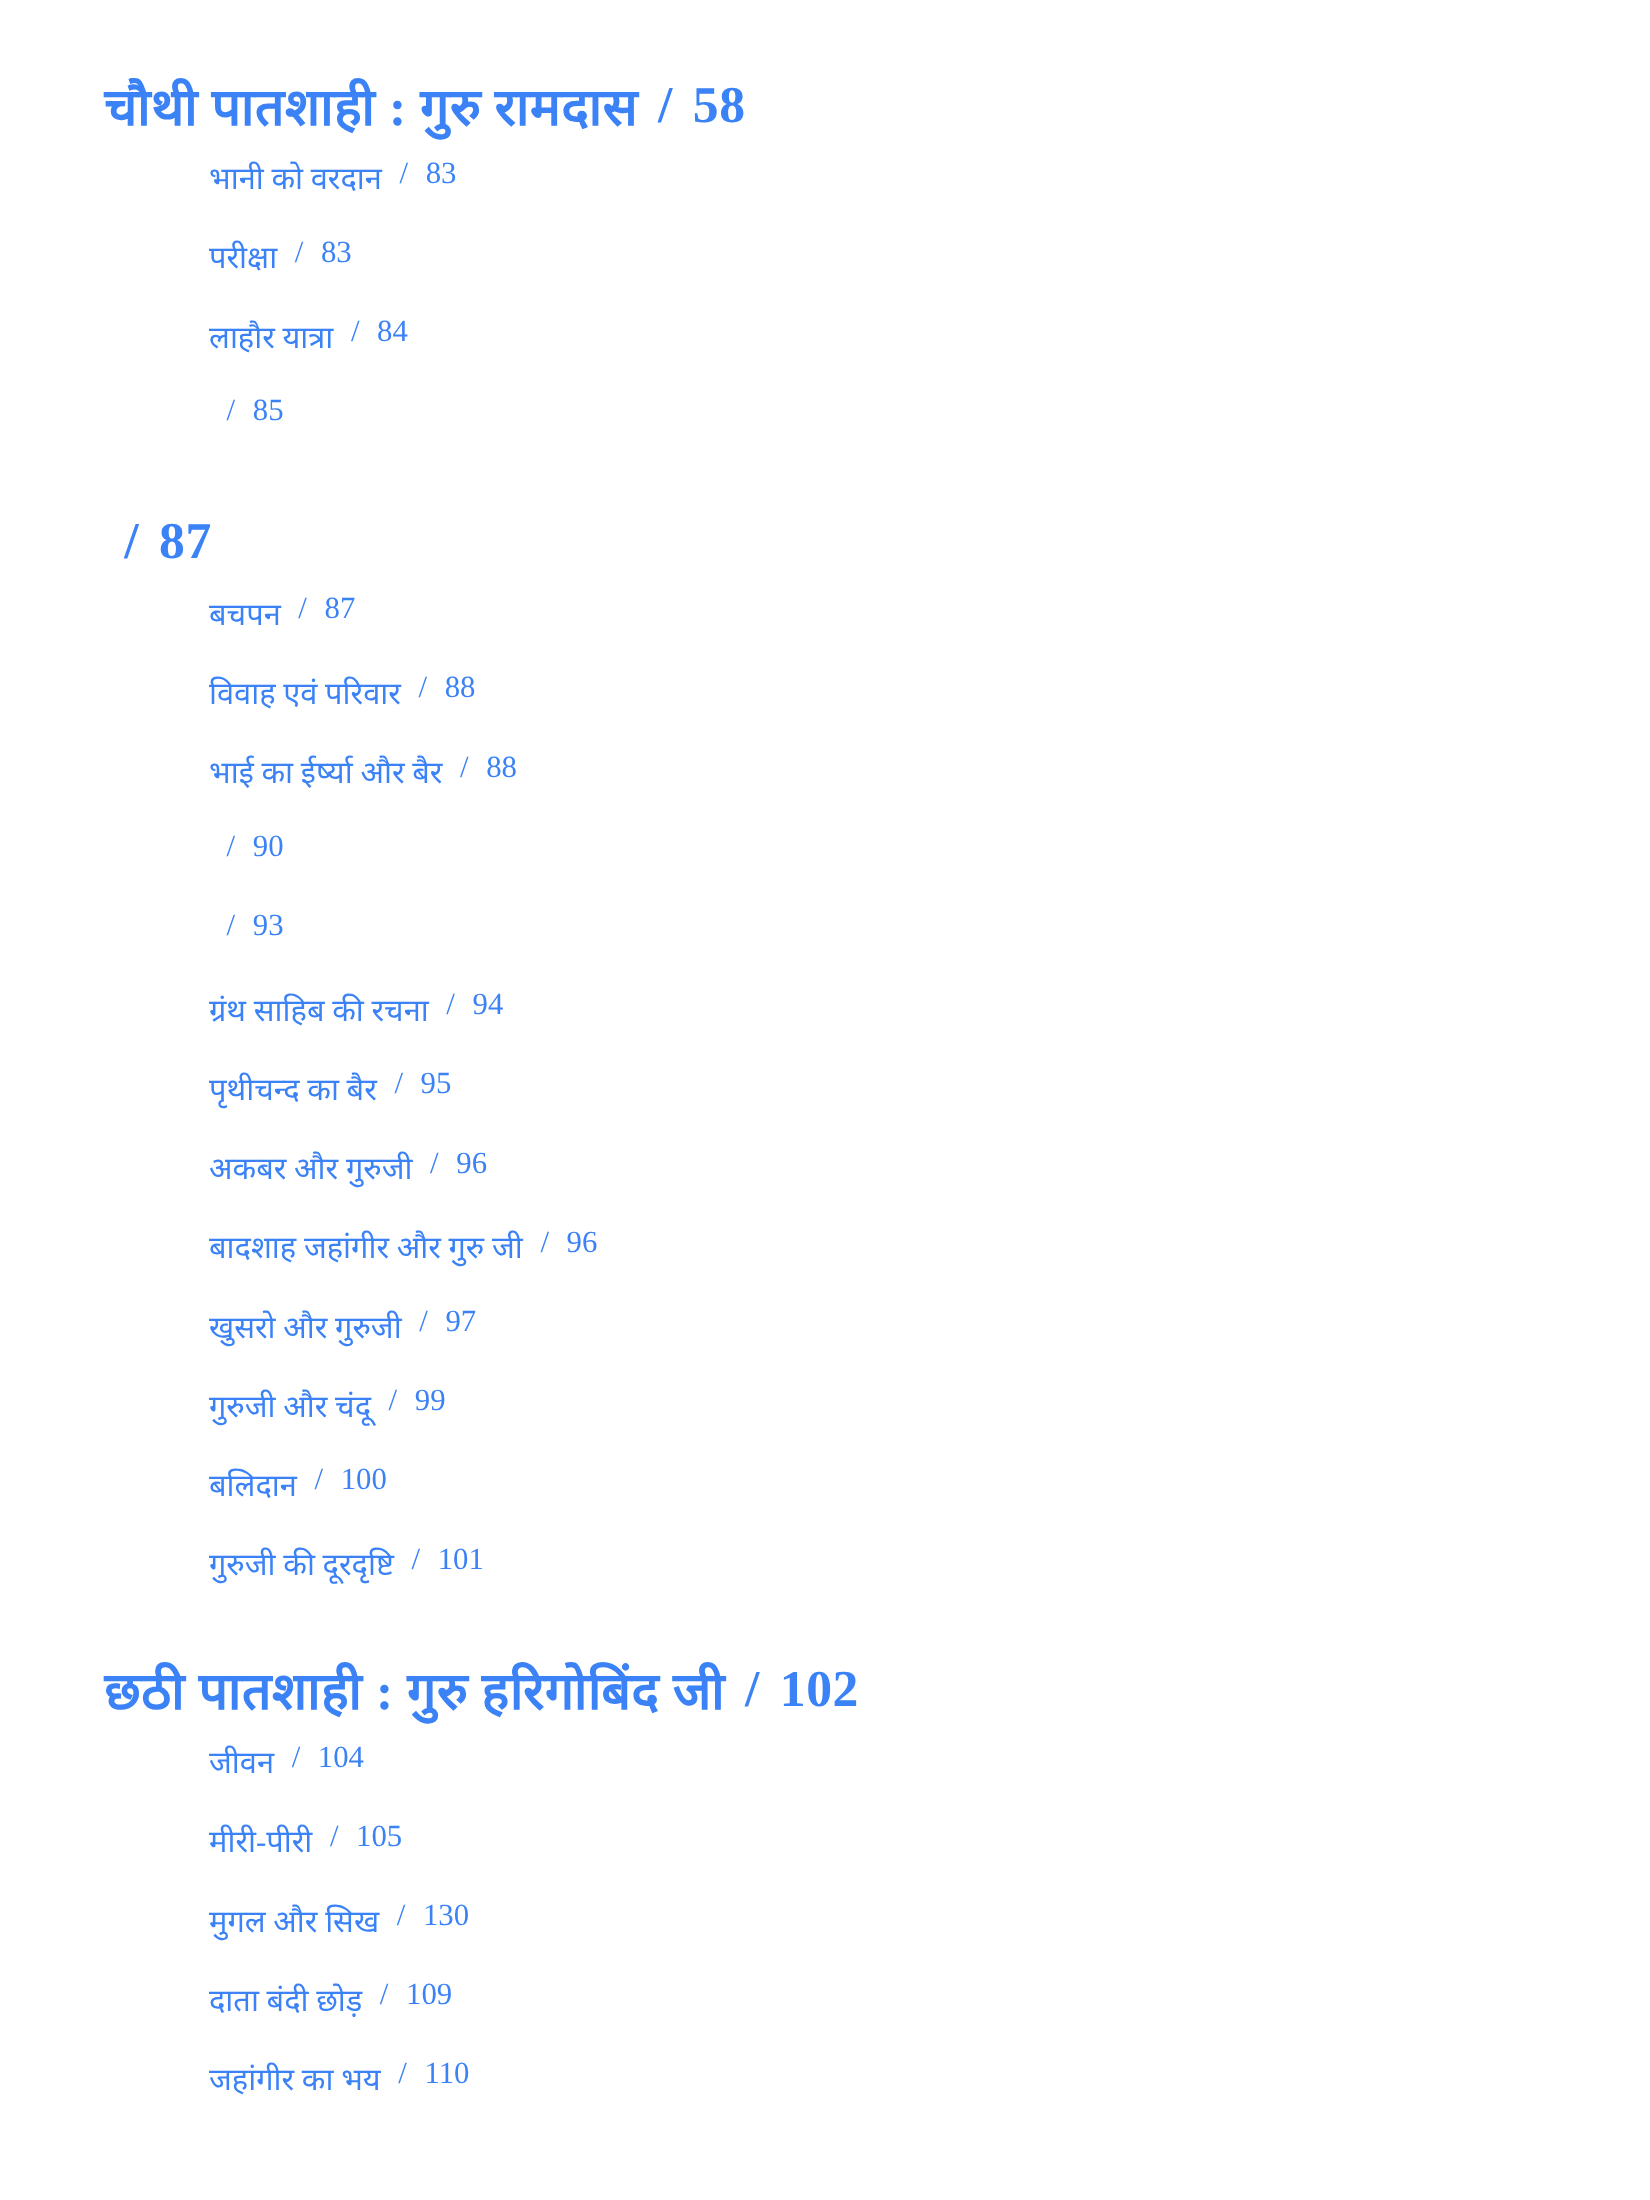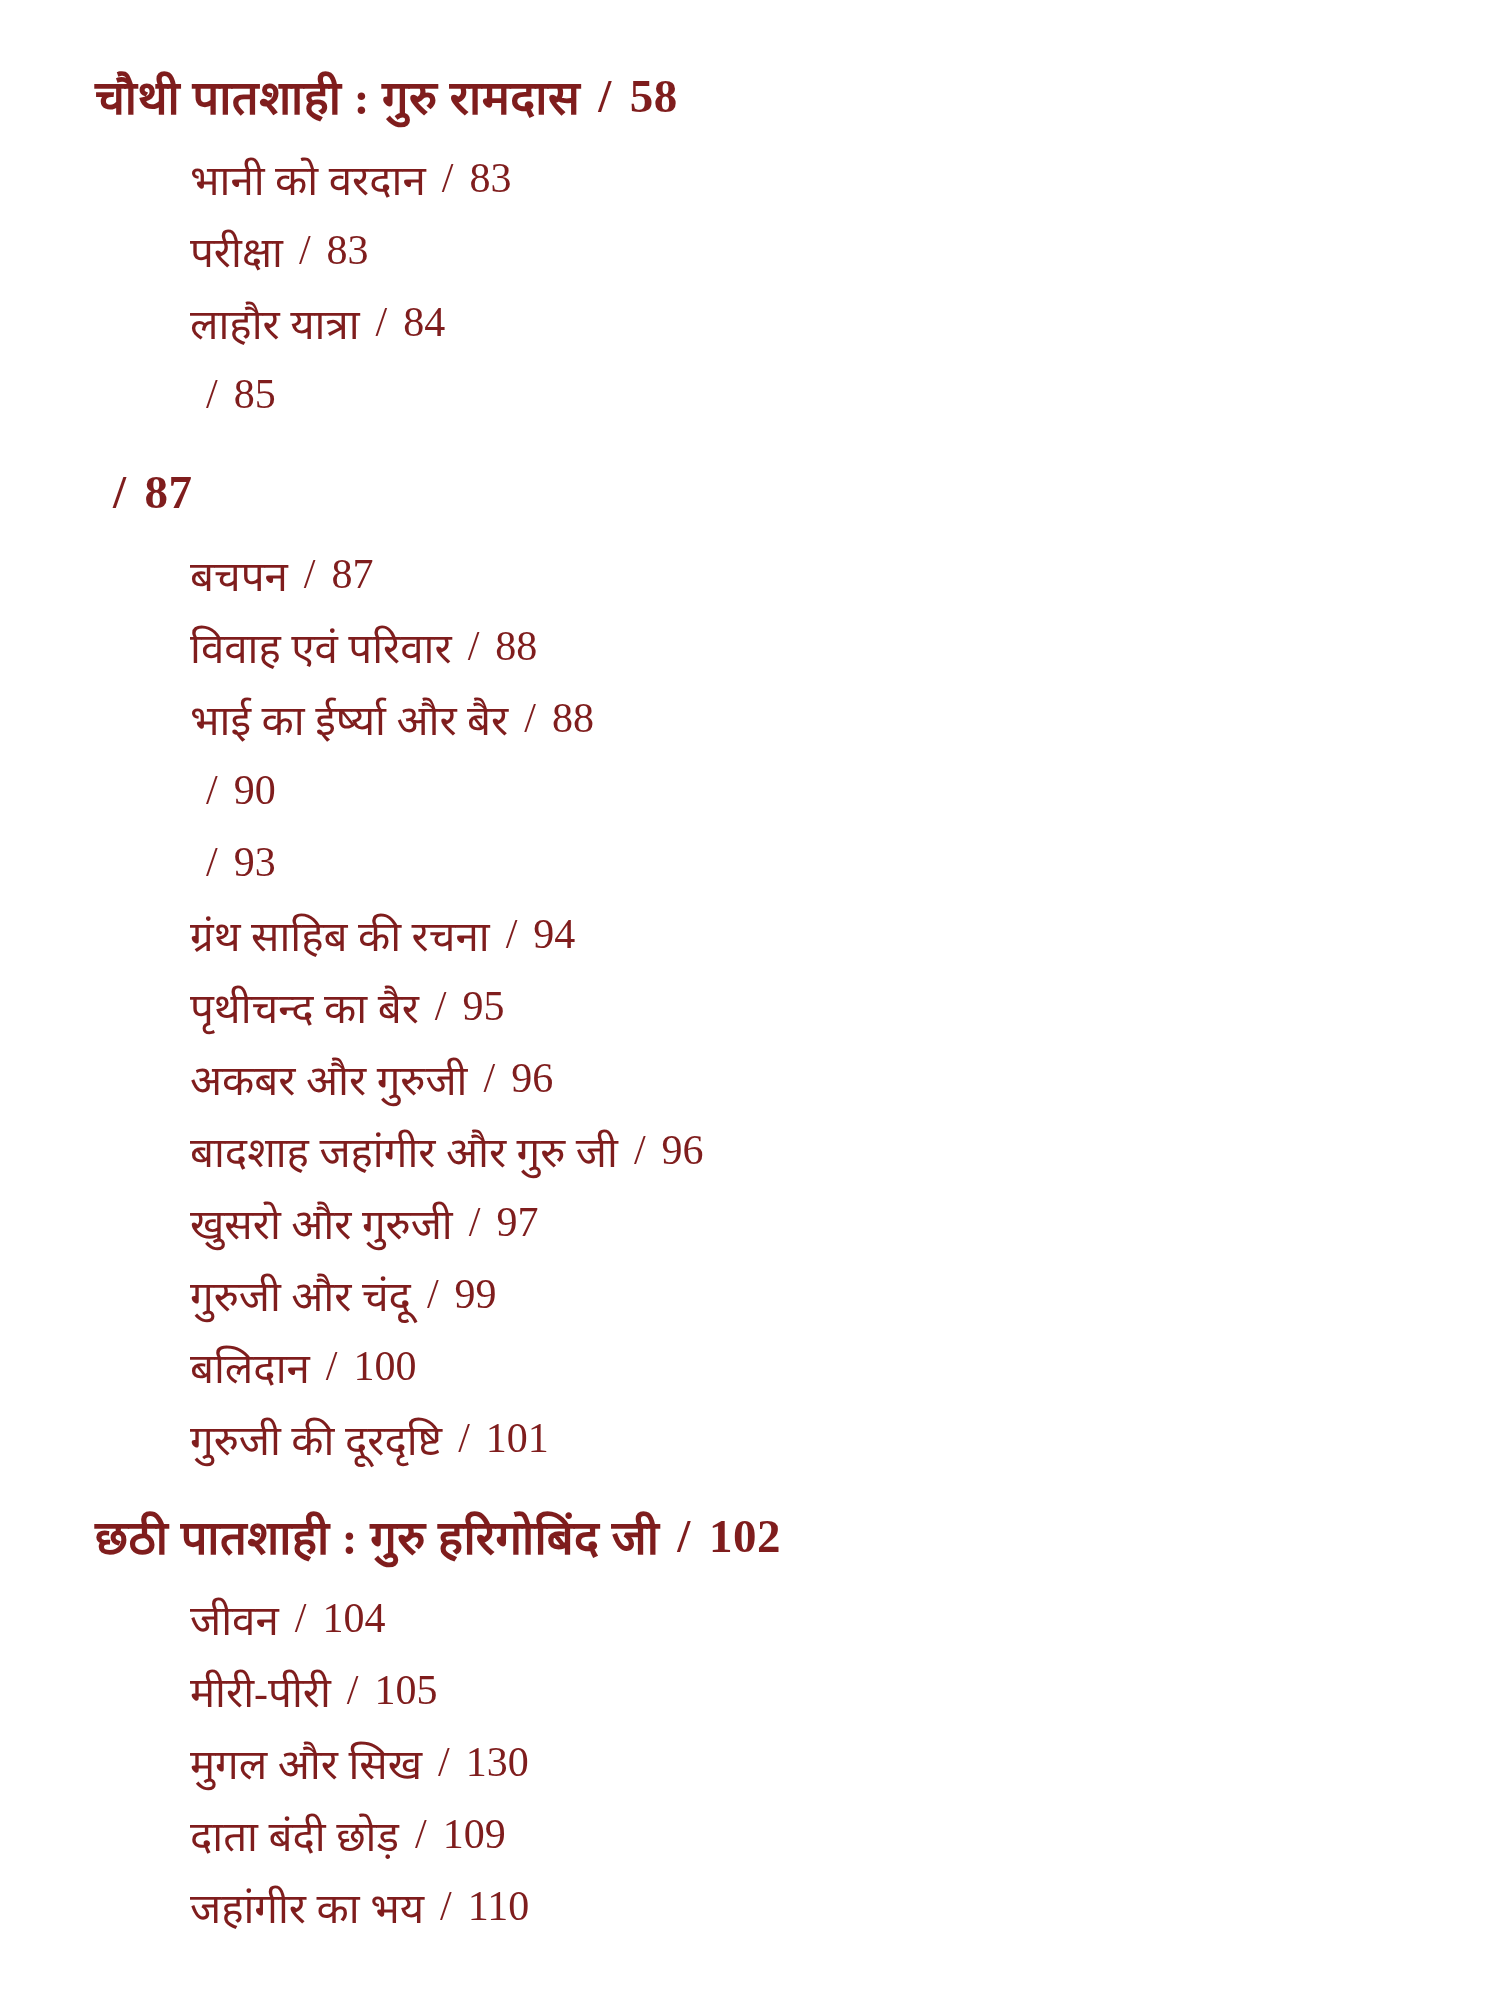--- a/index.html
+++ b/index.html
@@ -5,21 +5,21 @@
   html, body {
     margin: 0;
     padding: 0;
     background: #ffffff;
   }
   .page {
     position: relative;
     width: 1389px;
     height: 2000px;
     background: #ffffff;
-    color: #7f1d1d;
+    color: #3b82f6;
     font-family: "Liberation Serif", "DejaVu Serif", serif;
     overflow: hidden;
   }
   .toc {
     padding-top: 50px;
     padding-left: 95px;
     padding-right: 60px;
   }
   .heading {
     display: flex;
@@ -27,24 +27,23 @@
     height: 92px;
     font-size: 47px;
     font-weight: 700;
     letter-spacing: 0.5px;
     white-space: nowrap;
   }
   .toc > .heading { margin-top: 16px; }
   .toc > .heading:first-child { margin-top: 0; }
   .item {
     display: flex;
-    align-items: center;
     height: 72px;
     padding-left: 95px; 
-    font-size: 42px;
+    font-size: 28px;
     font-weight: 400;
     white-space: nowrap;
   }
   .sep {
     margin: 0 16px;
     font-weight: 400;
   }
   .heading .sep { margin: 0 18px; font-weight: 700; }
   .pagenum {
     font-family: "Liberation Serif", "DejaVu Serif", serif;

